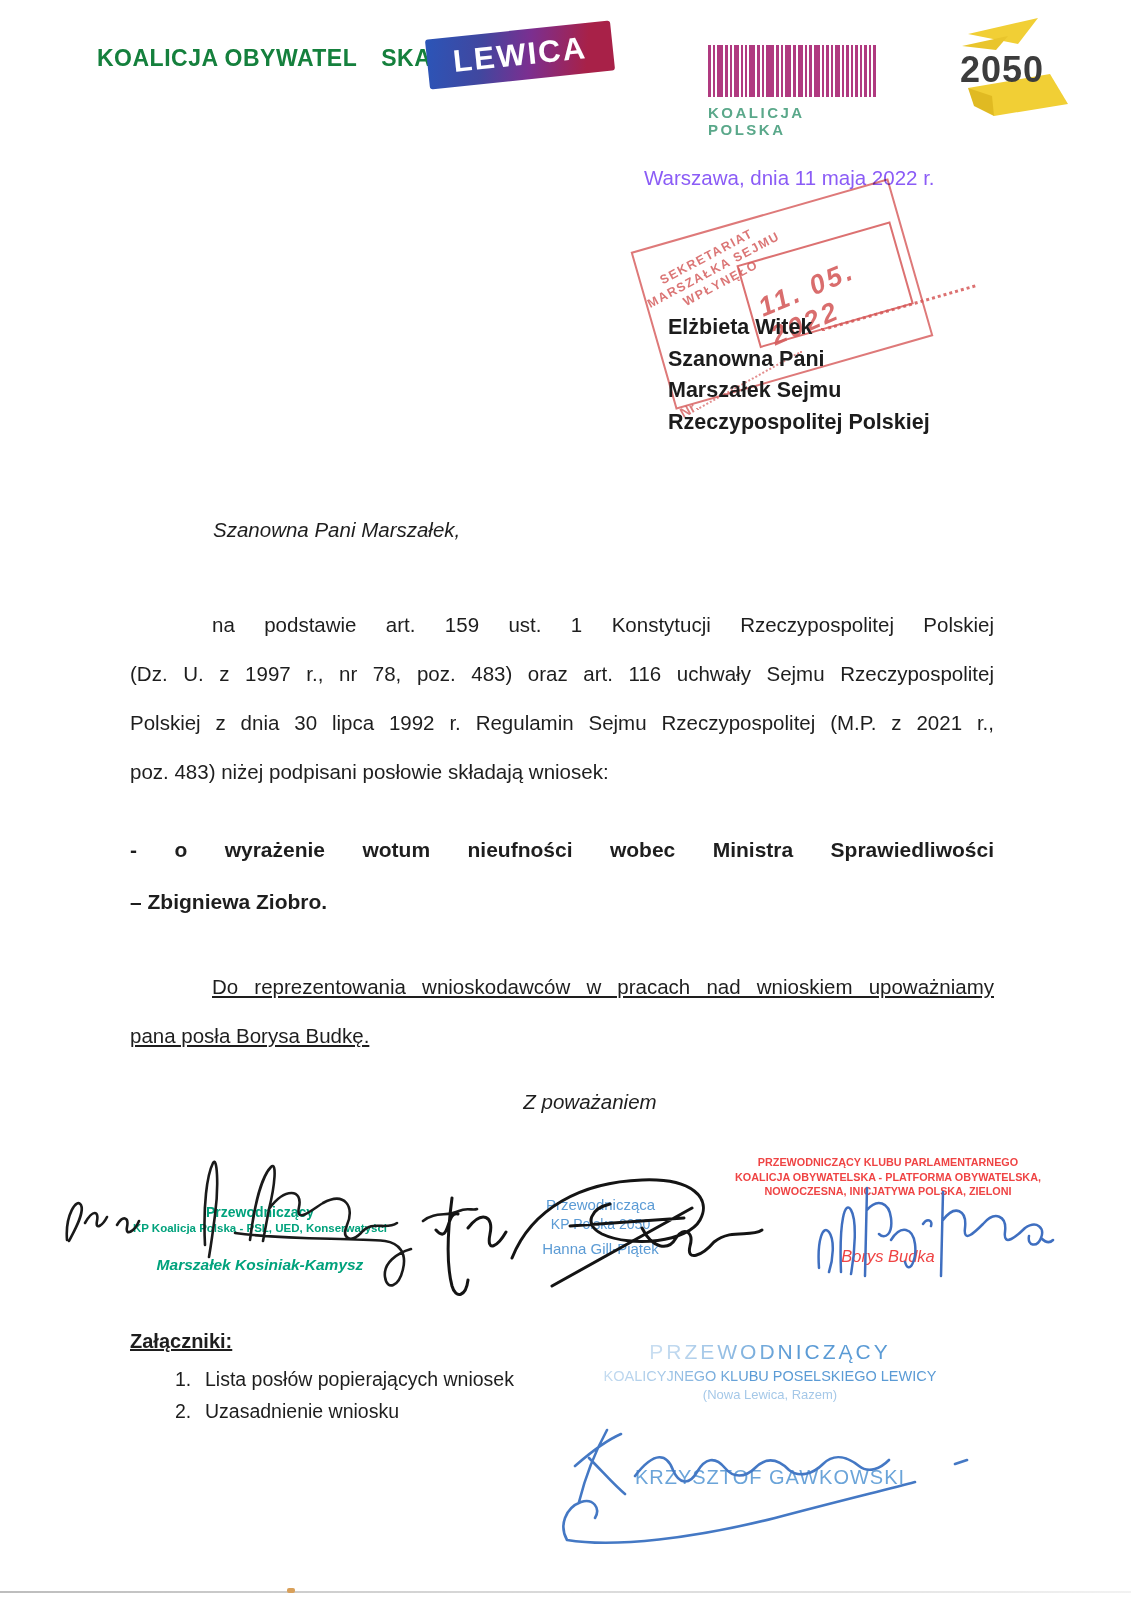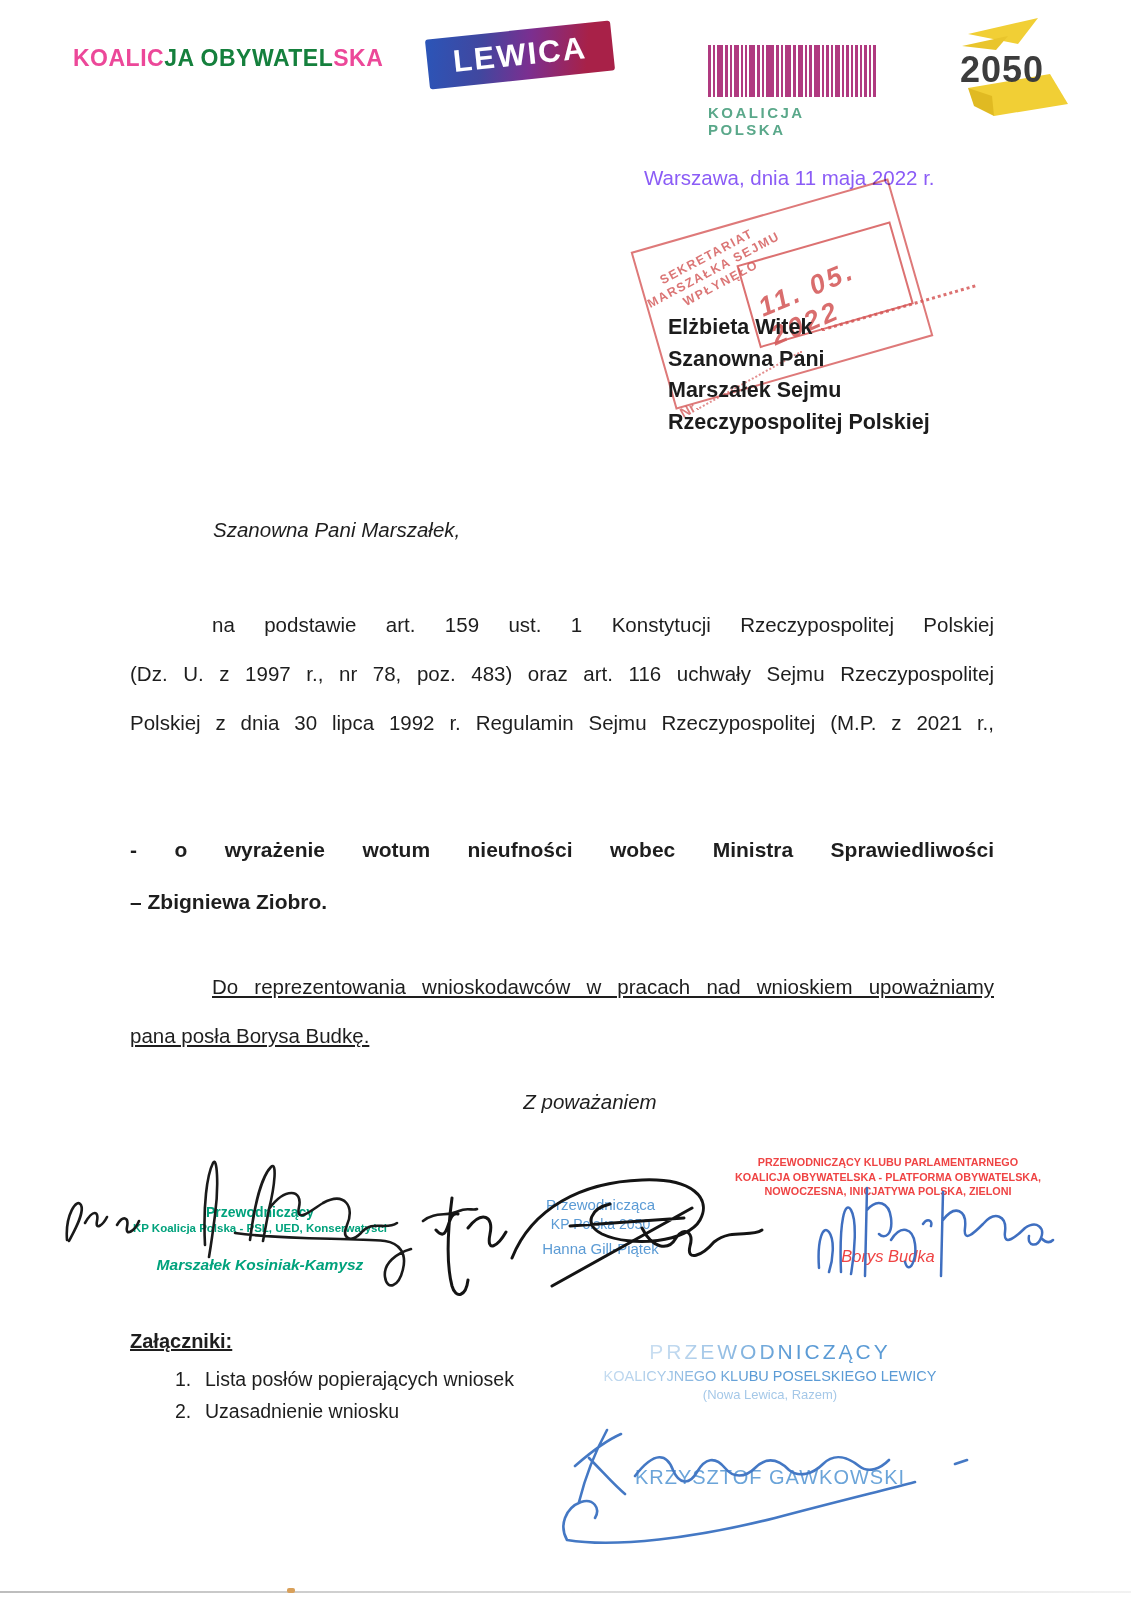--- a/index.html
+++ b/index.html
@@ -1,21 +1,21 @@
 <!DOCTYPE html>
 <html><head>
 <meta charset="utf-8">
 <style>
   html,body{margin:0;padding:0;background:#ffffff;}
   body{width:1131px;height:1600px;position:relative;overflow:hidden;
        font-family:"Liberation Sans","DejaVu Sans",sans-serif;color:#1e1e1e;}
   .abs{position:absolute;}
   
   .ko-logo{left:73px;top:45px;font-size:23px;font-weight:bold;letter-spacing:.5px;}
-  .ko-teal{color:#ec4899;} .ko-pink{color:#15803d;}
+  .ko-teal{color:#15803d;margin-left:24px;} .ko-pink{color:#15803d;}
   .lewica{left:427px;top:30px;width:186px;height:50px;
           background:linear-gradient(100deg,#2b55b8 0%,#41479f 30%,#7b2f90 55%,#a82148 85%);
           transform:rotate(-6deg);display:flex;align-items:center;justify-content:center;
           border-radius:3px;box-shadow:0 0 0 1px rgba(255,255,255,.0);}
   .lewica span{color:#fff;font-weight:bold;font-size:31px;letter-spacing:2px;}
   .kp-logo{left:708px;top:45px;width:180px;text-align:left;}
   .kp-text{color:#5aa88a;font-weight:bold;font-size:15px;letter-spacing:2.5px;margin-top:3px;}
   .p2050{left:948px;top:16px;width:128px;height:108px;}
   .p2050 text{font-family:"Liberation Sans",sans-serif;font-weight:bold;font-size:36px;fill:#3c3c3c;letter-spacing:1px;}
   
@@ -156,20 +156,21 @@
   <div>Marszałek Sejmu</div>
   <div>Rzeczypospolitej Polskiej</div>
 </div>
 
 <div class="abs salutation">Szanowna Pani Marszałek,</div>
 
 <div class="abs para p1">
   <div class="just indent">na podstawie art. 159 ust. 1 Konstytucji Rzeczypospolitej Polskiej</div>
   <div class="just">(Dz. U. z 1997 r., nr 78, poz. 483) oraz art. 116 uchwały Sejmu Rzeczypospolitej</div>
   <div class="just">Polskiej z dnia 30 lipca 1992 r. Regulamin Sejmu Rzeczypospolitej (M.P. z 2021 r.,</div>
+  <div>poz. 483) niżej podpisani posłowie składają wniosek:</div>
 </div>
 
 <div class="abs para motion">
   <div class="just">- o wyrażenie wotum nieufności wobec Ministra Sprawiedliwości</div>
   <div>– Zbigniewa Ziobro.</div>
 </div>
 
 <div class="abs para p2">
   <div class="just indent">Do reprezentowania wnioskodawców w pracach nad wnioskiem upoważniamy</div>
   <div>pana posła Borysa Budkę.</div>

